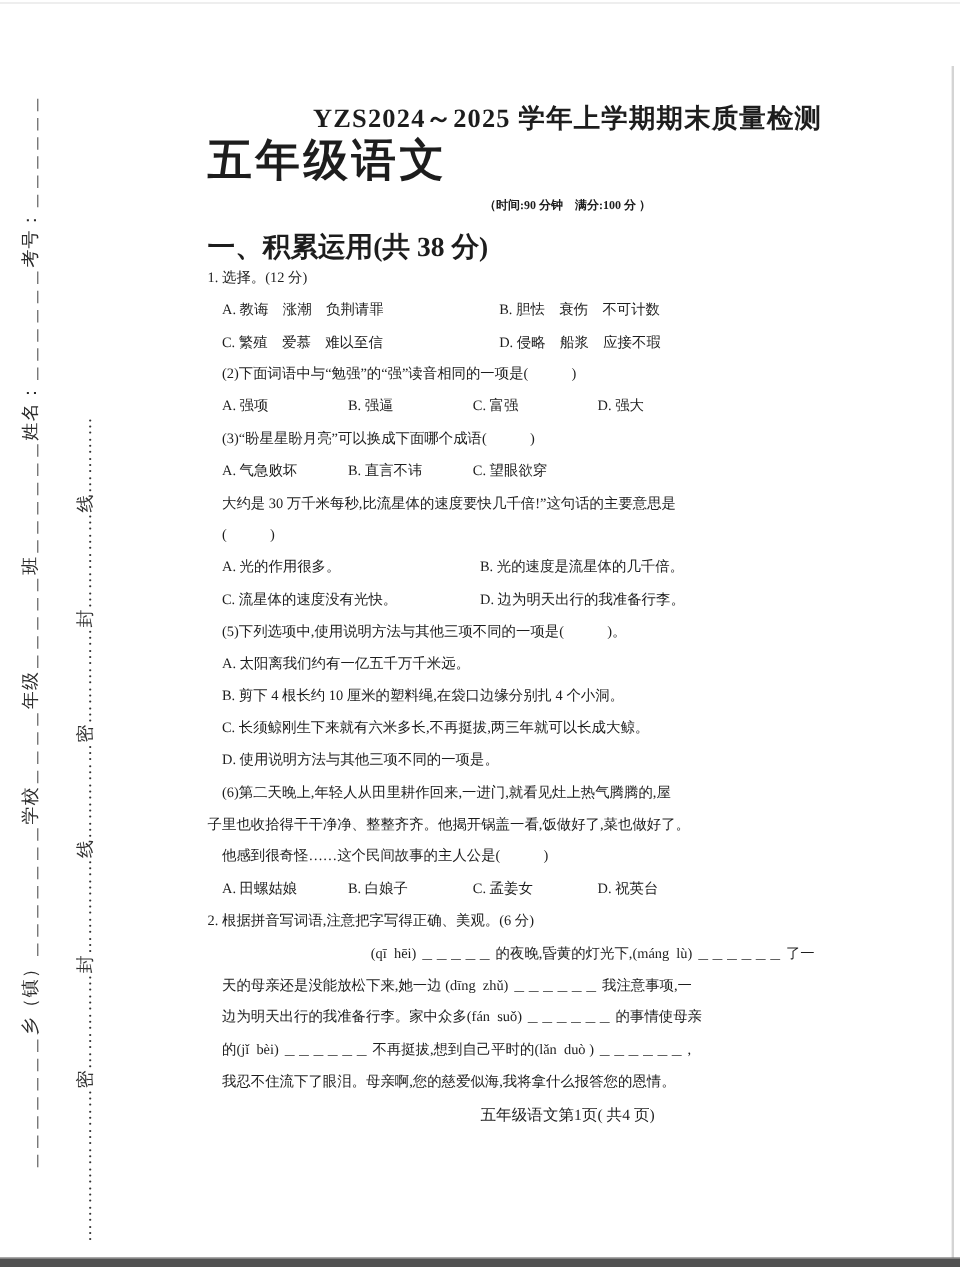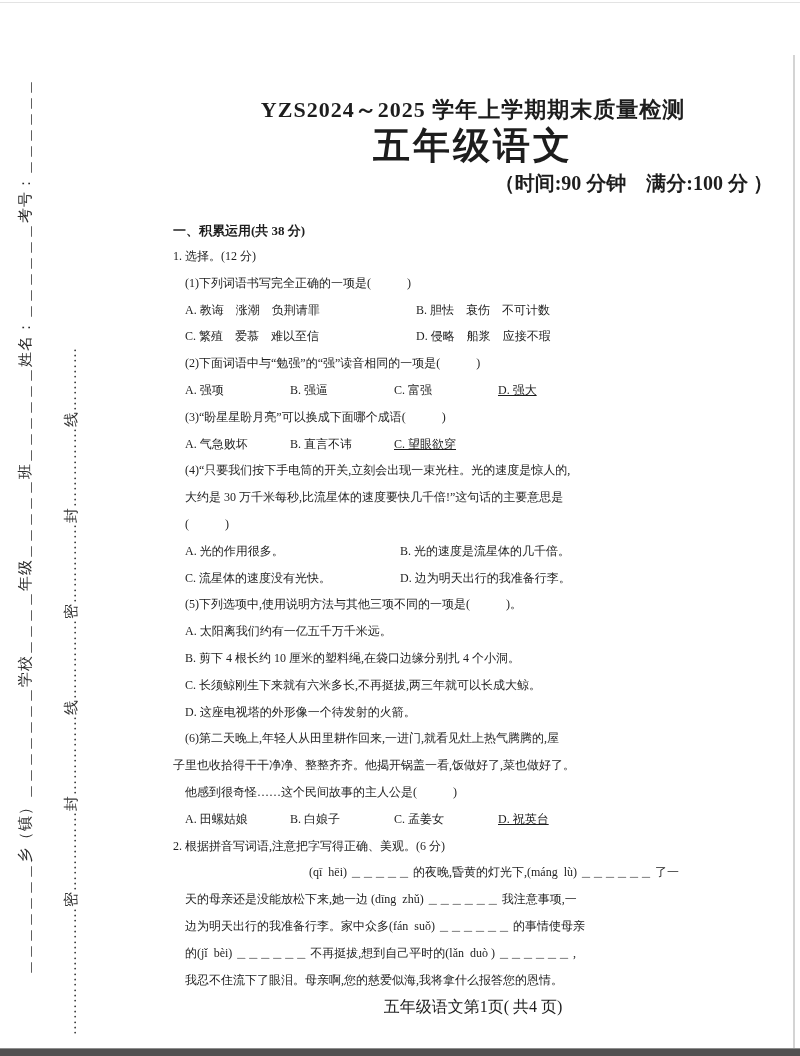--- a/index.html
+++ b/index.html
@@ -17,34 +17,34 @@
   
   .rot{
     position:absolute;transform-origin:0 0;transform:rotate(-90deg);
     white-space:nowrap;font-size:15px;color:#2a2a2a;letter-spacing:1px;
   }
   .student-strip{left:16px;top:975px;width:905px;}
   .seal-strip{left:62px;top:1035px;width:945px;overflow:hidden;color:#333;}
 
   
   .content{position:absolute;left:173px;top:80px;width:600px;}
-  .t1{font-size:22px;font-weight:bold;text-align:center;line-height:28px;margin-top:16px;letter-spacing:1px;}
-  .t2{font-size:37px;font-weight:bold;text-align:center;line-height:44px;letter-spacing:3px;}
-  .t3{font-size:20px;font-weight:bold;text-align:right;line-height:22px;margin-top:4px;}
-  .sec{font-size:13px;font-weight:bold;line-height:25px;margin-top:24px;}
+  .t1{font-size:22px;font-weight:bold;text-align:center;line-height:28px;margin-top:5px;letter-spacing:1px;}
+  .t2{font-size:37px;font-weight:bold;text-align:left;line-height:44px;letter-spacing:3px;}
+  .t3{font-size:10px;font-weight:bold;text-align:center;line-height:22px;margin-top:4px;}
+  .sec{font-size:23px;font-weight:bold;line-height:25px;margin-top:10px;}
   .line{font-size:12px;line-height:26.8px;white-space:pre-wrap;}
   .ind{padding-left:12px;}           
   .first-ind{padding-left:42px;text-align:center;}     
   .opts4{display:flex;align-items:flex-end;}
   .opts4 span{flex:0 0 104px;}
   .opts4 span:first-child{flex:0 0 105px;}
-  .opts4 span:last-child{flex:1 1 auto;text-decoration:underline;}
+  .opts4 span:last-child{flex:1 1 auto;}
   .opts2 span:first-child{display:inline-block;width:231px;}
   .opts2.w4 span:first-child{width:215px;}
-  .footer{font-size:16px;text-align:center;line-height:26px;margin-top:1px;}
+  .footer{font-size:13px;text-align:center;line-height:26px;margin-top:1px;}
 </style>
 </head>
 <body>
 
 <div class="paper">
 
   <div class="edge-top"></div>
   <div class="edge-right"></div>
 
   <div class="rot student-strip">＿＿＿＿＿＿＿乡（镇）＿＿＿＿＿＿＿学校＿＿＿＿年级＿＿＿＿＿班＿＿＿＿＿＿姓名：＿＿＿＿＿＿考号：＿＿＿＿＿＿</div>
@@ -53,41 +53,39 @@
   <div class="content">
 
     <div class="t1">YZS2024～2025 学年上学期期末质量检测</div>
     <div class="t2">五年级语文</div>
     <div class="t3">（时间:90 分钟　满分:100 分 ）</div>
 
     <div class="sec">一、积累运用(共 38 分)</div>
 
     <div class="line">1. 选择。(12 分)</div>
 
-    <div class="line ind">(1)下列词语书写完全正确的一项是(　　　)</div>
     <div class="line ind opts2"><span>A. 教诲　涨潮　负荆请罪</span><span>B. 胆怯　衰伤　不可计数</span></div>
     <div class="line ind opts2"><span>C. 繁殖　爱慕　难以至信</span><span>D. 侵略　船浆　应接不瑕</span></div>
 
     <div class="line ind">(2)下面词语中与“勉强”的“强”读音相同的一项是(　　　)</div>
     <div class="line ind opts4"><span>A. 强项</span><span>B. 强逼</span><span>C. 富强</span><span>D. 强大</span></div>
 
     <div class="line ind">(3)“盼星星盼月亮”可以换成下面哪个成语(　　　)</div>
     <div class="line ind opts4"><span>A. 气急败坏</span><span>B. 直言不讳</span><span>C. 望眼欲穿</span></div>
 
-    <div class="line ind">(4)“只要我们按下手电筒的开关,立刻会出现一束光柱。光的速度是惊人的,</div>
     <div class="line ind">大约是 30 万千米每秒,比流星体的速度要快几千倍!”这句话的主要意思是</div>
     <div class="line ind">(　　　)</div>
     <div class="line ind opts2 w4"><span>A. 光的作用很多。</span><span>B. 光的速度是流星体的几千倍。</span></div>
     <div class="line ind opts2 w4"><span>C. 流星体的速度没有光快。</span><span>D. 边为明天出行的我准备行李。</span></div>
 
     <div class="line ind">(5)下列选项中,使用说明方法与其他三项不同的一项是(　　　)。</div>
     <div class="line ind">A. 太阳离我们约有一亿五千万千米远。</div>
     <div class="line ind">B. 剪下 4 根长约 10 厘米的塑料绳,在袋口边缘分别扎 4 个小洞。</div>
     <div class="line ind">C. 长须鲸刚生下来就有六米多长,不再挺拔,两三年就可以长成大鲸。</div>
-    <div class="line ind">D. 这座电视塔的外形像一个待发射的火箭。</div>
+    <div class="line ind">D. 使用说明方法与其他三项不同的一项是。</div>
 
     <div class="line ind">(6)第二天晚上,年轻人从田里耕作回来,一进门,就看见灶上热气腾腾的,屋</div>
     <div class="line">子里也收拾得干干净净、整整齐齐。他揭开锅盖一看,饭做好了,菜也做好了。</div>
     <div class="line ind">他感到很奇怪……这个民间故事的主人公是(　　　)</div>
     <div class="line ind opts4"><span>A. 田螺姑娘</span><span>B. 白娘子</span><span>C. 孟姜女</span><span>D. 祝英台</span></div>
 
     <div class="line">2. 根据拼音写词语,注意把字写得正确、美观。(6 分)</div>
     <div class="line first-ind">(qī  hēi) ＿＿＿＿＿ 的夜晚,昏黄的灯光下,(máng  lù) ＿＿＿＿＿＿ 了一</div>
     <div class="line ind">天的母亲还是没能放松下来,她一边 (dīng  zhǔ) ＿＿＿＿＿＿ 我注意事项,一</div>
     <div class="line ind">边为明天出行的我准备行李。家中众多(fán  suǒ) ＿＿＿＿＿＿ 的事情使母亲</div>

